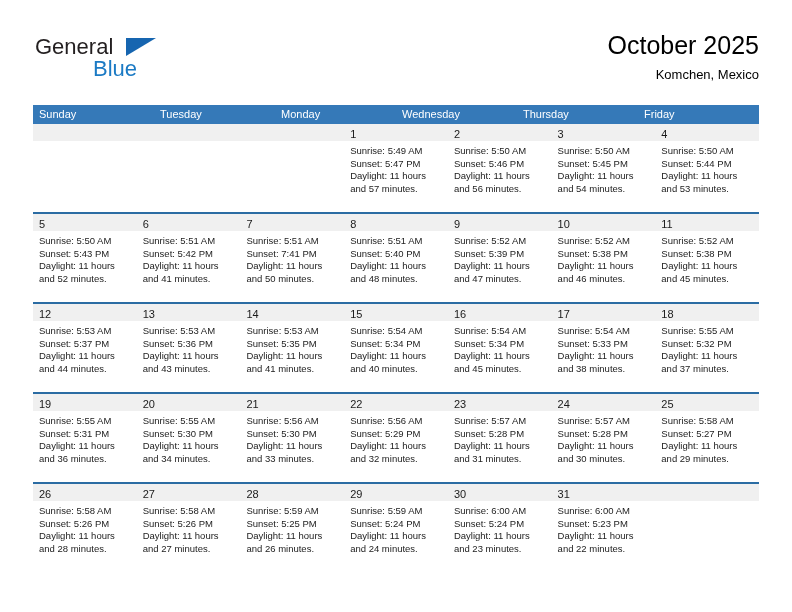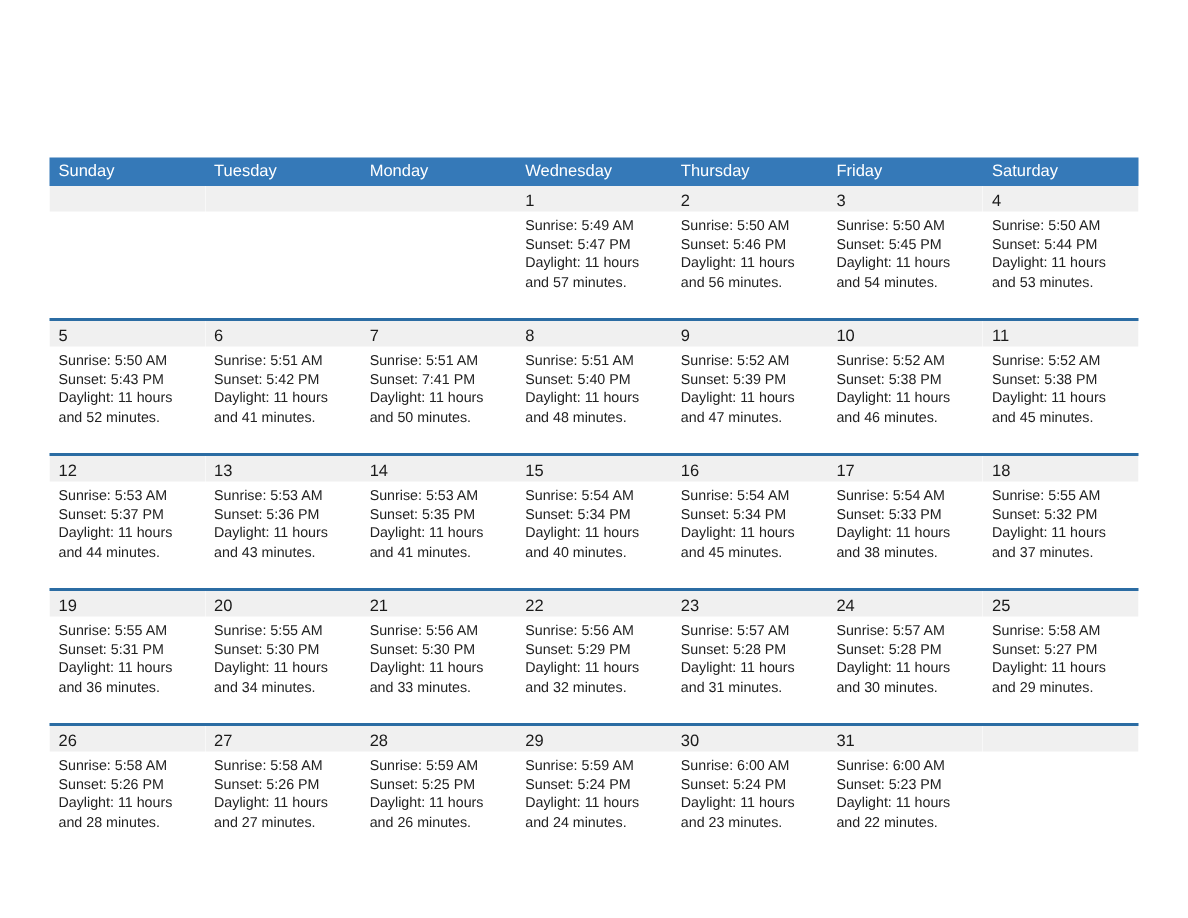--- a/index.html
+++ b/index.html
@@ -143,30 +143,40 @@
   }
   .empty .day-num-strip {
     background: #f0f0f0;
   }
 </style>
 </head>
 <body>
 
 <div class="page">
 
+  <div class="header">
+    <div class="brand">
+      <span class="brand-general">General</span>
+      <span class="brand-triangle"></span>
+      <span class="brand-blue">Blue</span>
+    </div>
+    <div class="title-block">
+      <div class="cal-title">October 2025</div>
+      <div class="cal-subtitle">Komchen, Mexico</div>
+    </div>
+  </div>
 
   <div class="calendar">
     <div class="dow-row">
       <div class="dow-cell">Sunday</div>
       <div class="dow-cell">Tuesday</div>
       <div class="dow-cell">Monday</div>
       <div class="dow-cell">Wednesday</div>
       <div class="dow-cell">Thursday</div>
       <div class="dow-cell">Friday</div>
-      <div class="dow-cell">Saturday</div>
     </div>
     <div id="weeks-container">
         <div class="week-row first">
           <div class="day-cell empty">
             <div class="day-num-strip"><span class="day-num"></span></div>
           </div>
           <div class="day-cell empty">
             <div class="day-num-strip"><span class="day-num"></span></div>
           </div>
           <div class="day-cell empty">

